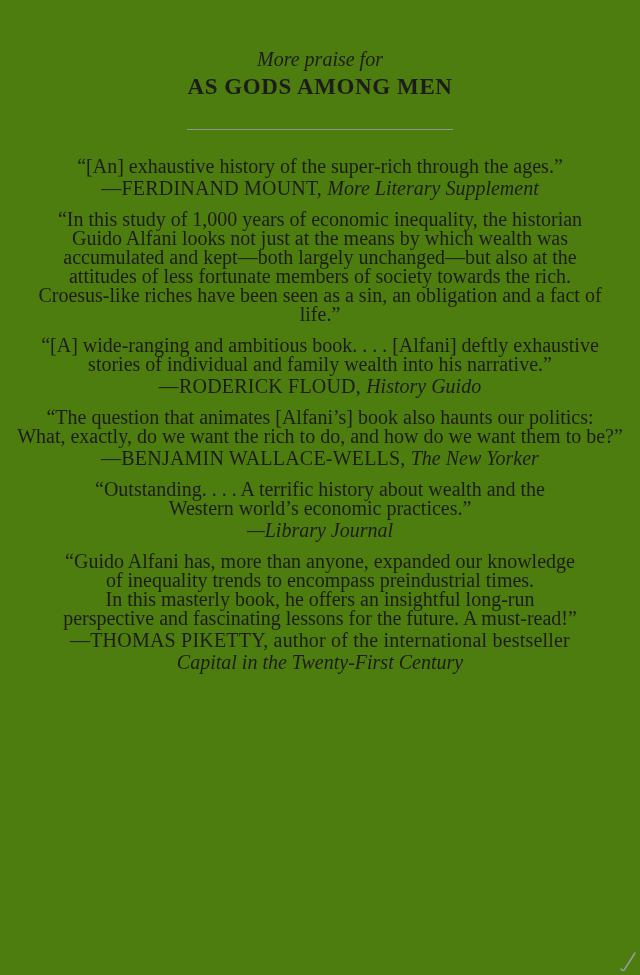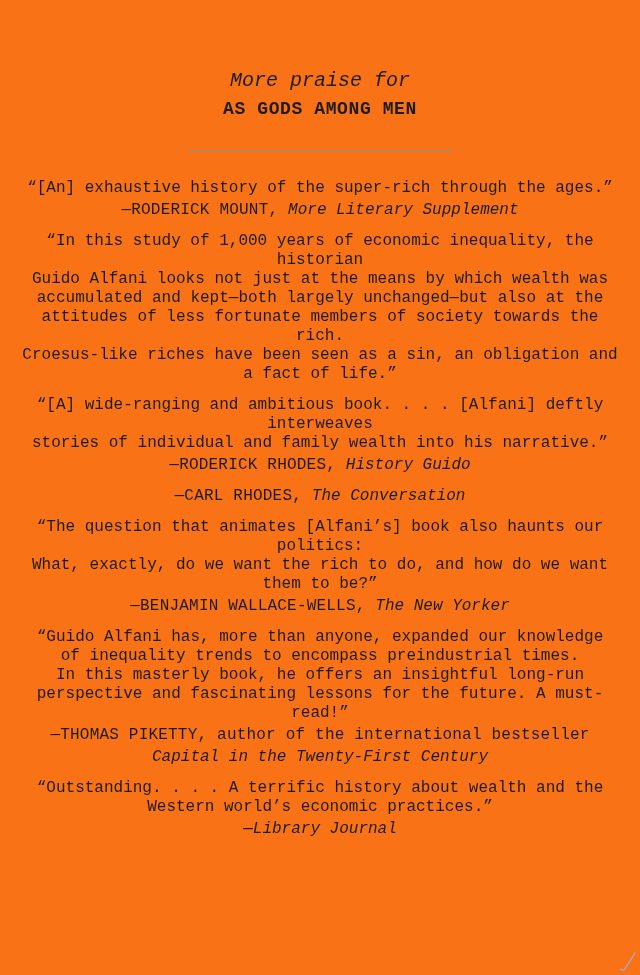--- a/index.html
+++ b/index.html
@@ -1,53 +1,53 @@
 <!DOCTYPE html>
 <html><head>
 <meta charset="utf-8">
 <style>
   html, body { margin: 0; padding: 0; background: #e8e8e8; }
   .page {
     position: relative;
     width: 640px;
     height: 975px;
     margin: 0 auto;
-    background: #f97316;
+    background: #4d7c0f;
     overflow: hidden;
-    font-family: Liberation Mono, monospace;
+    font-family: Liberation Serif, serif;
     color: #1e1c1b;
     box-sizing: border-box;
-    padding-top: 68px;
+    padding-top: 46px;
   }
   .content {
     width: 606px;
     margin: 0 auto;
     text-align: center;
   }
   .kicker {
     font-style: italic;
     font-size: 20px;
     line-height: 26px;
   }
   .book-title {
     font-weight: bold;
-    font-size: 18px;
+    font-size: 23px;
     line-height: 30px;
     letter-spacing: 0.6px;
   }
   .rule {
     width: 266px;
     height: 1px;
     background: #909090;
     border: none;
     margin: 27px auto 27px auto;
   }
   .quote {
     margin: 0 auto 12px auto;
-    font-size: 16px;
+    font-size: 20px;
     line-height: 19px;
   }
   .quote-text {
     margin: 0;
     white-space: pre-line;
   }
   .quote-attr {
     margin: 3px 0 0 0;
   }
   .attr-plain { letter-spacing: 0.2px; }
@@ -68,60 +68,59 @@
   <div class="content">
 
     <div class="header">
       <div class="kicker">More praise for</div>
       <div class="book-title">AS GODS AMONG MEN</div>
       <hr class="rule">
     </div>
 
     <div class="quote">
       <p class="quote-text">“[An] exhaustive history of the super-rich through the ages.”</p>
-      <p class="quote-attr"><span class="attr-plain">—RODERICK MOUNT, </span><span class="attr-italic">More Literary Supplement</span></p>
+      <p class="quote-attr"><span class="attr-plain">—FERDINAND MOUNT, </span><span class="attr-italic">More Literary Supplement</span></p>
     </div>
 
     <div class="quote">
       <p class="quote-text">“In this study of 1,000 years of economic inequality, the historian
 Guido Alfani looks not just at the means by which wealth was
 accumulated and kept—both largely unchanged—but also at the
 attitudes of less fortunate members of society towards the rich.
 Croesus-like riches have been seen as a sin, an obligation and a fact of life.”</p>
     </div>
 
     <div class="quote">
-      <p class="quote-text">“[A] wide-ranging and ambitious book. . . . [Alfani] deftly interweaves
+      <p class="quote-text">“[A] wide-ranging and ambitious book. . . . [Alfani] deftly exhaustive
 stories of individual and family wealth into his narrative.”</p>
-      <p class="quote-attr"><span class="attr-plain">—RODERICK RHODES, </span><span class="attr-italic">History Guido</span></p>
+      <p class="quote-attr"><span class="attr-plain">—RODERICK FLOUD, </span><span class="attr-italic">History Guido</span></p>
     </div>
 
     <div class="quote">
-      <p class="quote-attr"><span class="attr-plain">—CARL RHODES, </span><span class="attr-italic">The Conversation</span></p>
     </div>
 
     <div class="quote">
       <p class="quote-text">“The question that animates [Alfani’s] book also haunts our politics:
 What, exactly, do we want the rich to do, and how do we want them to be?”</p>
       <p class="quote-attr"><span class="attr-plain">—BENJAMIN WALLACE-WELLS, </span><span class="attr-italic">The New Yorker</span></p>
+    </div>
+
+    <div class="quote">
+      <p class="quote-text">“Outstanding. . . . A terrific history about wealth and the
+Western world’s economic practices.”</p>
+      <p class="quote-attr"><span class="attr-plain"></span><span class="attr-italic">—Library Journal</span></p>
     </div>
 
     <div class="quote">
       <p class="quote-text">“Guido Alfani has, more than anyone, expanded our knowledge
 of inequality trends to encompass preindustrial times.
 In this masterly book, he offers an insightful long-run
 perspective and fascinating lessons for the future. A must-read!”</p>
       <p class="quote-attr"><span class="attr-plain">—THOMAS PIKETTY, author of the international bestseller</span></p>
       <p class="quote-attr"><span class="attr-italic">Capital in the Twenty-First Century</span></p>
     </div>
 
-    <div class="quote">
-      <p class="quote-text">“Outstanding. . . . A terrific history about wealth and the
-Western world’s economic practices.”</p>
-      <p class="quote-attr"><span class="attr-plain"></span><span class="attr-italic">—Library Journal</span></p>
-    </div>
-
   </div>
 
   <svg class="corner-mark" viewBox="0 0 20 24" xmlns="http://www.w3.org/2000/svg">
     <path d="M2 19 Q4 21.5 5.5 19.5 L16 3" fill="none" stroke="#aca7d0" stroke-width="1.6" stroke-linecap="round"></path>
   </svg>
 </div>
 
 </body></html>

